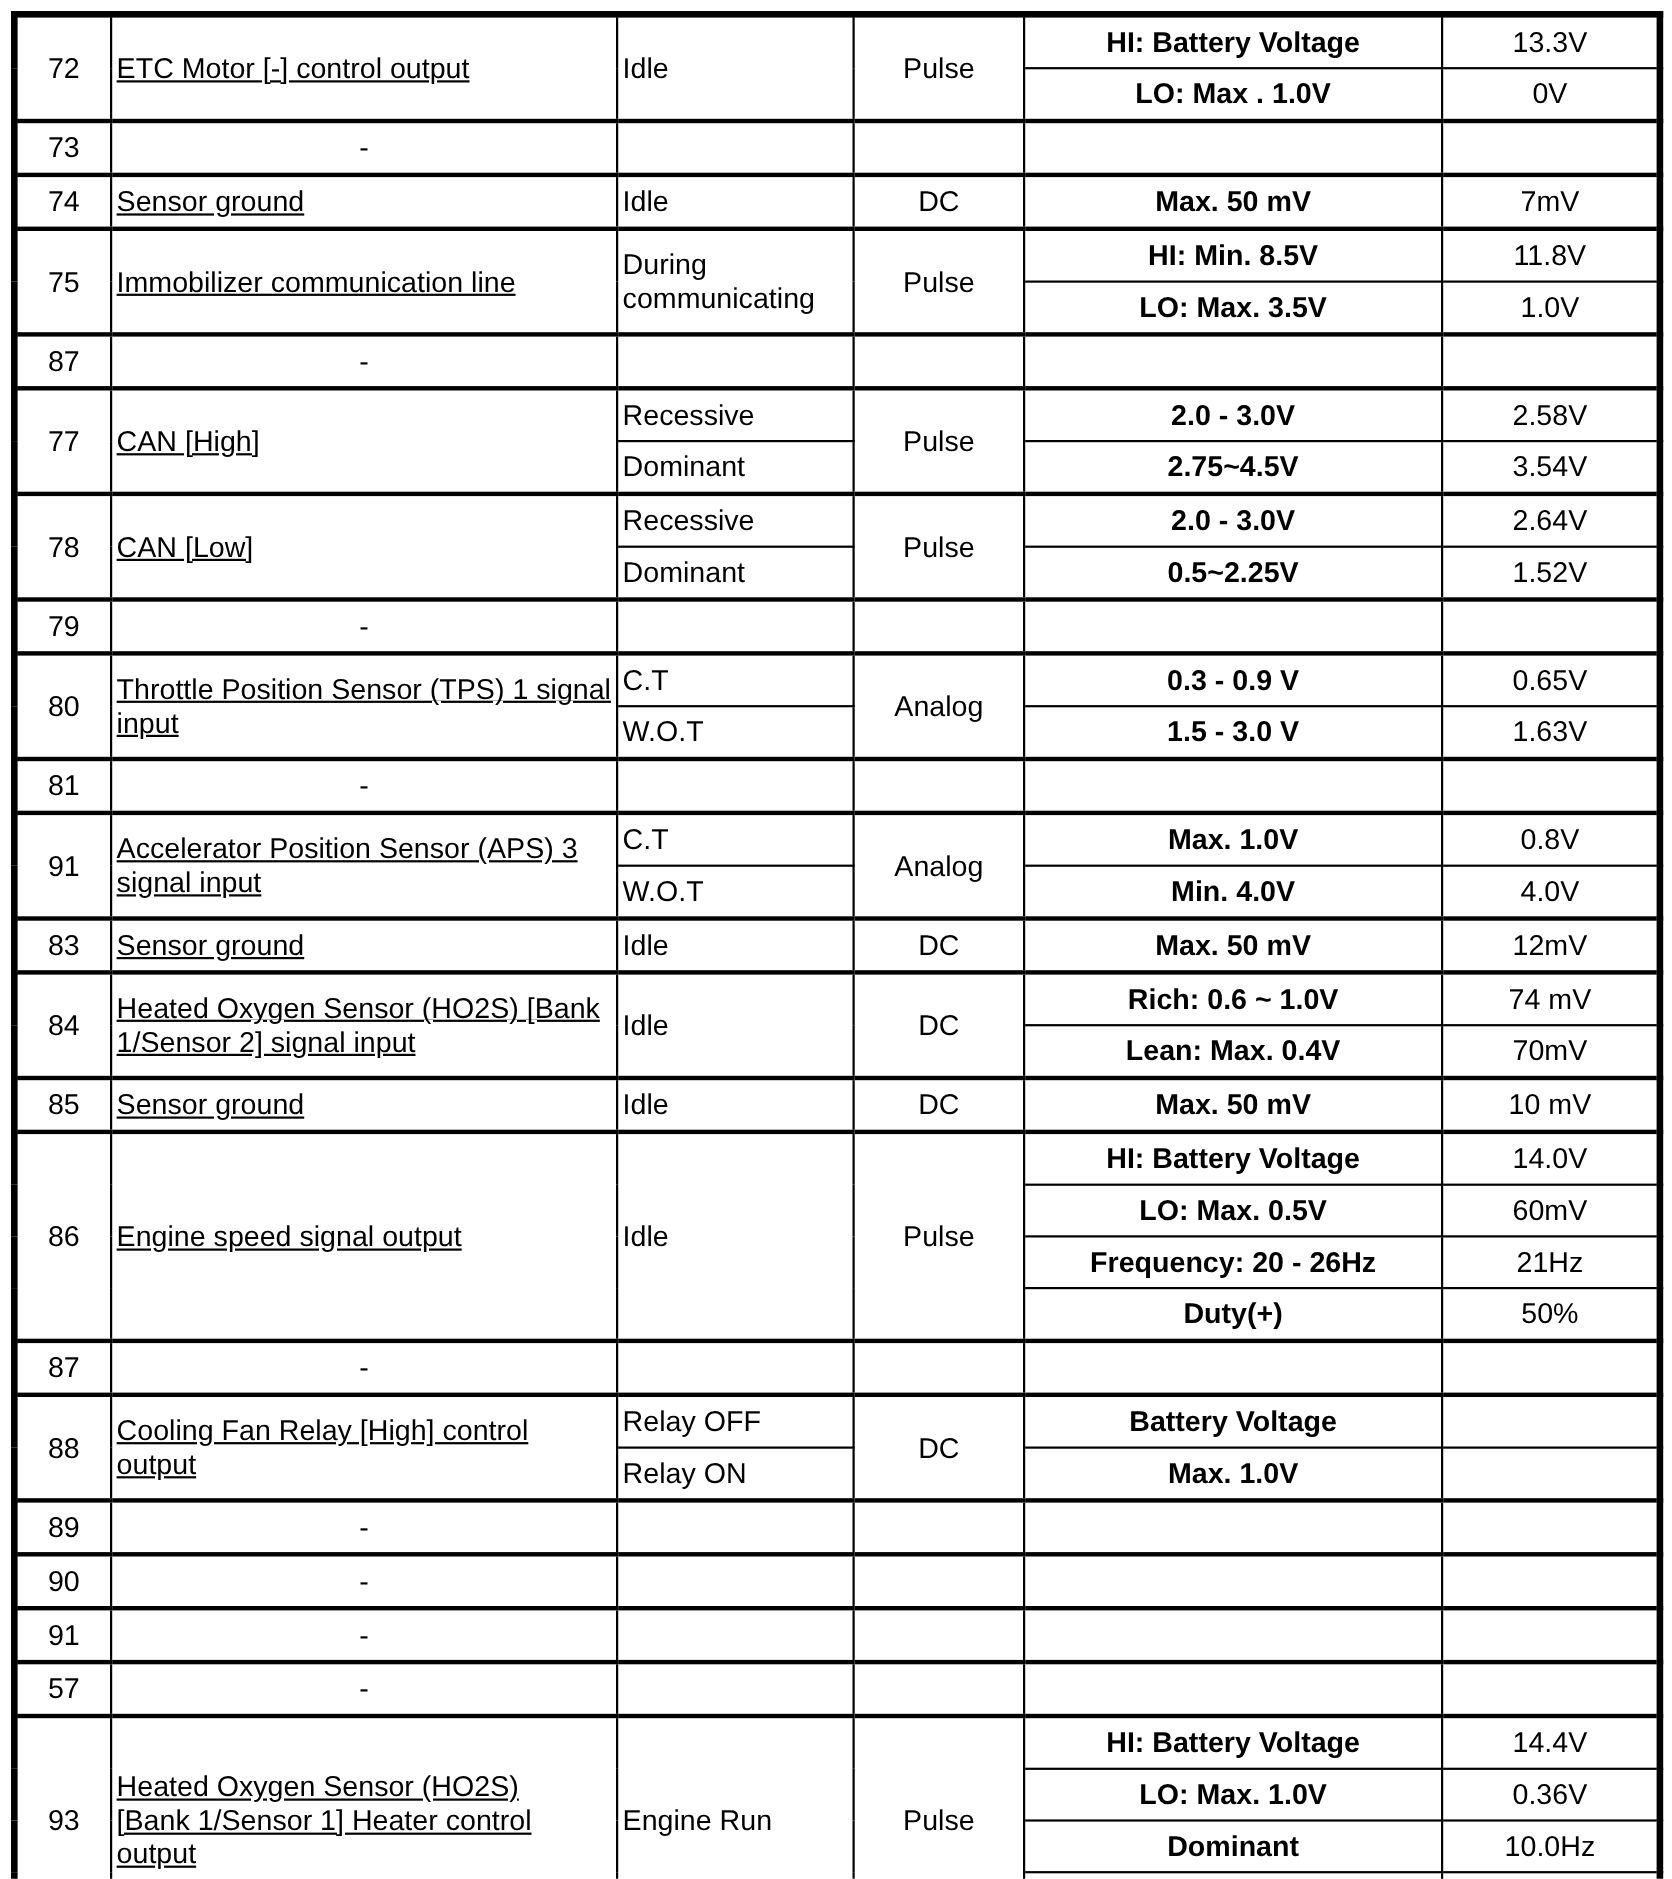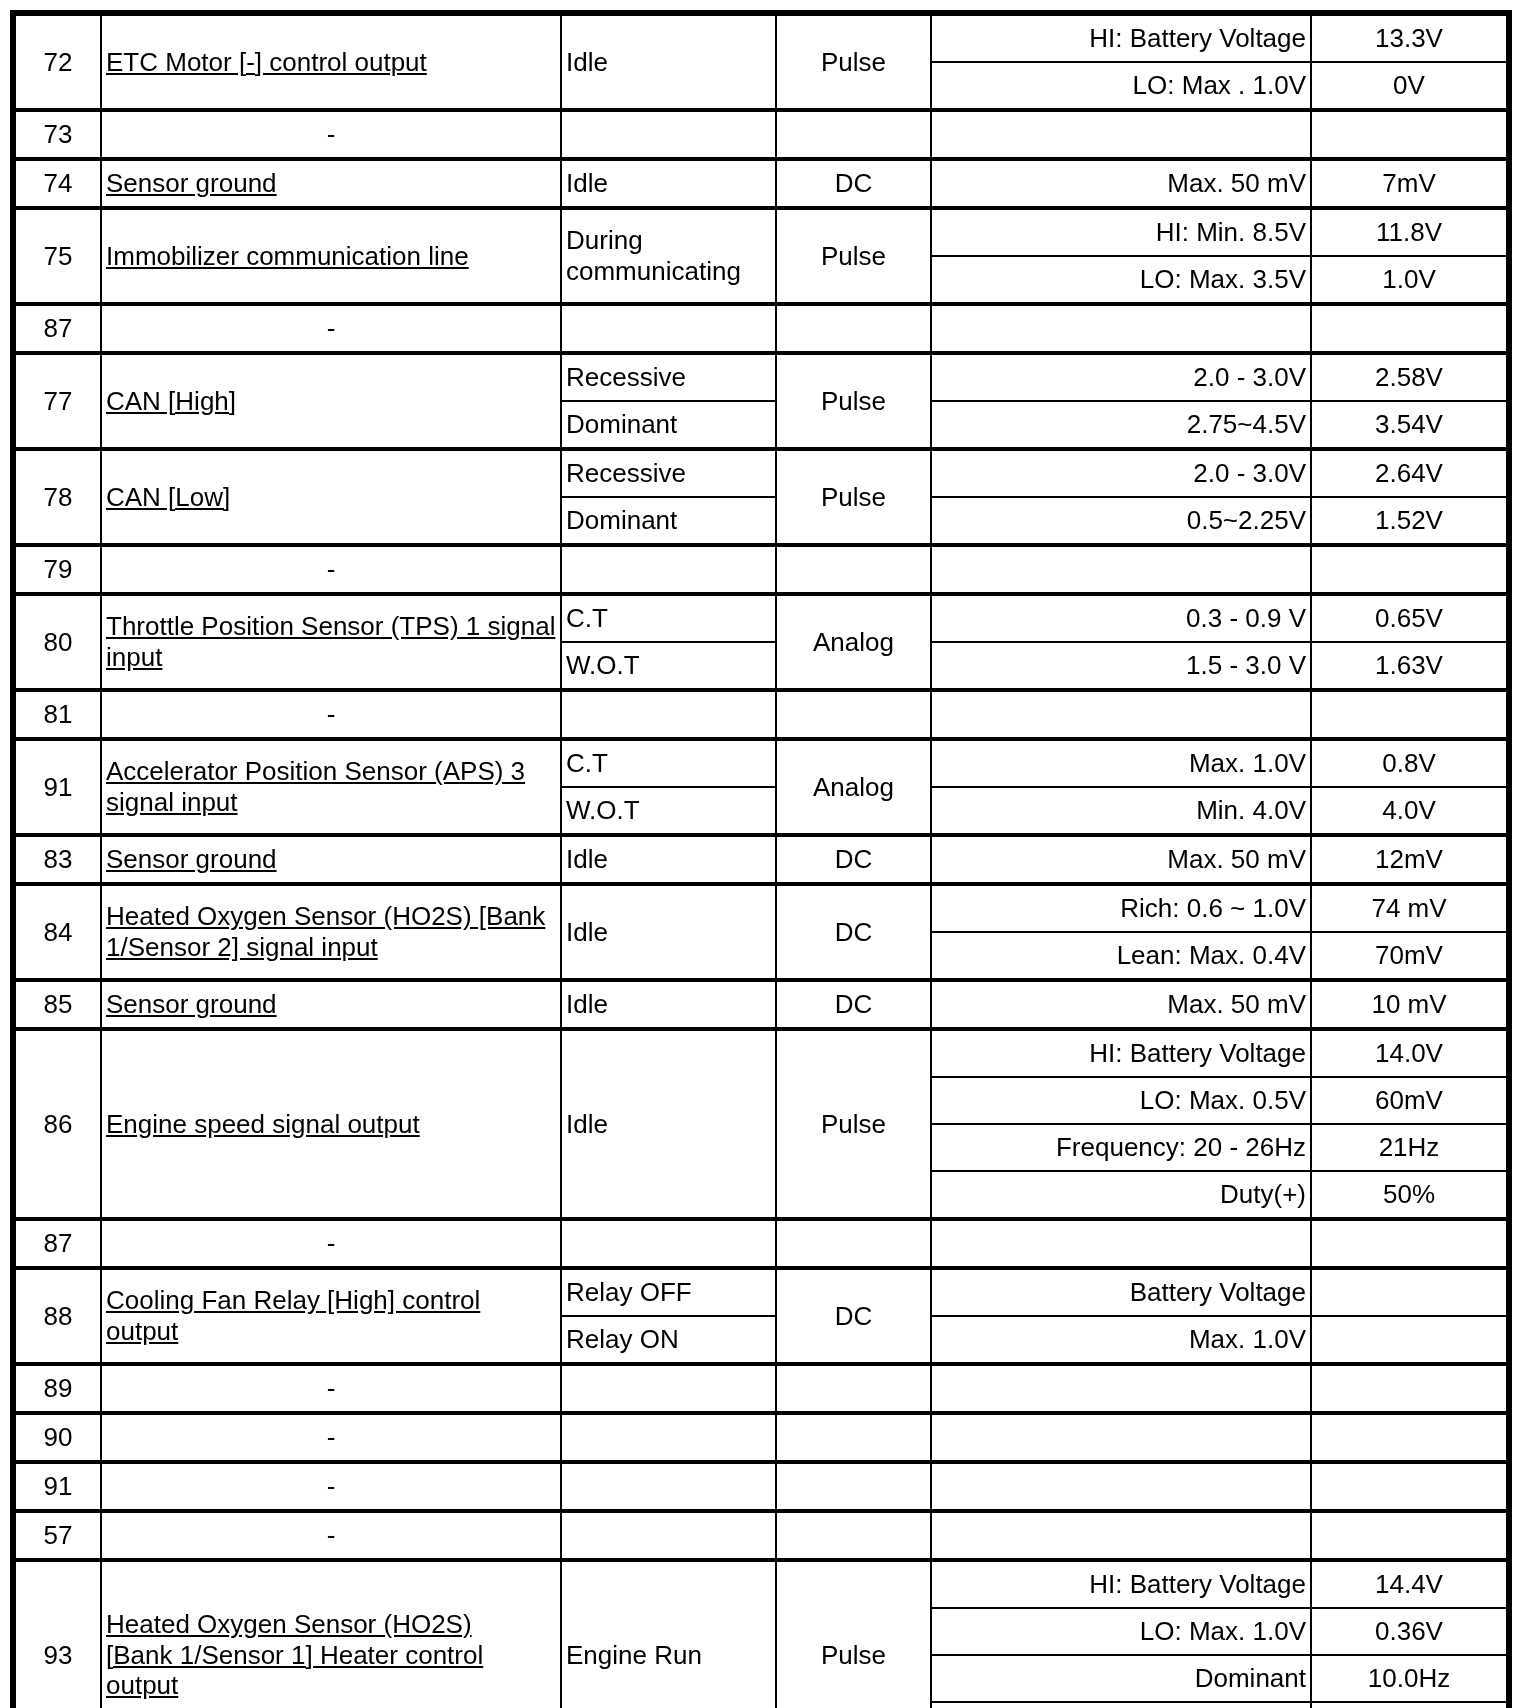--- a/index.html
+++ b/index.html
@@ -26,21 +26,21 @@
     vertical-align: middle;
     height: 41px;
     padding: 2px 4px;
     overflow: hidden;
   }
   tr.group-start > td { border-top: 4px solid #000000; }
   td.center { text-align: center; }
   td.desc   { text-align: left; padding-left: 9px; white-space: pre-line; text-decoration: underline; }
   td.dash   { text-align: center; }
   td.cond   { white-space: pre-line; }
-  td.spec   { text-align: right; padding-left: 10px; }
+  td.spec   { text-align: center; padding-left: 10px; font-weight: bold; }
 </style>
 </head>
 <body>
 
 <div class="page">
   <table class="pin-table">
     <colgroup>
       <col style="width:88px">
       <col style="width:460px">
       <col style="width:215px">

